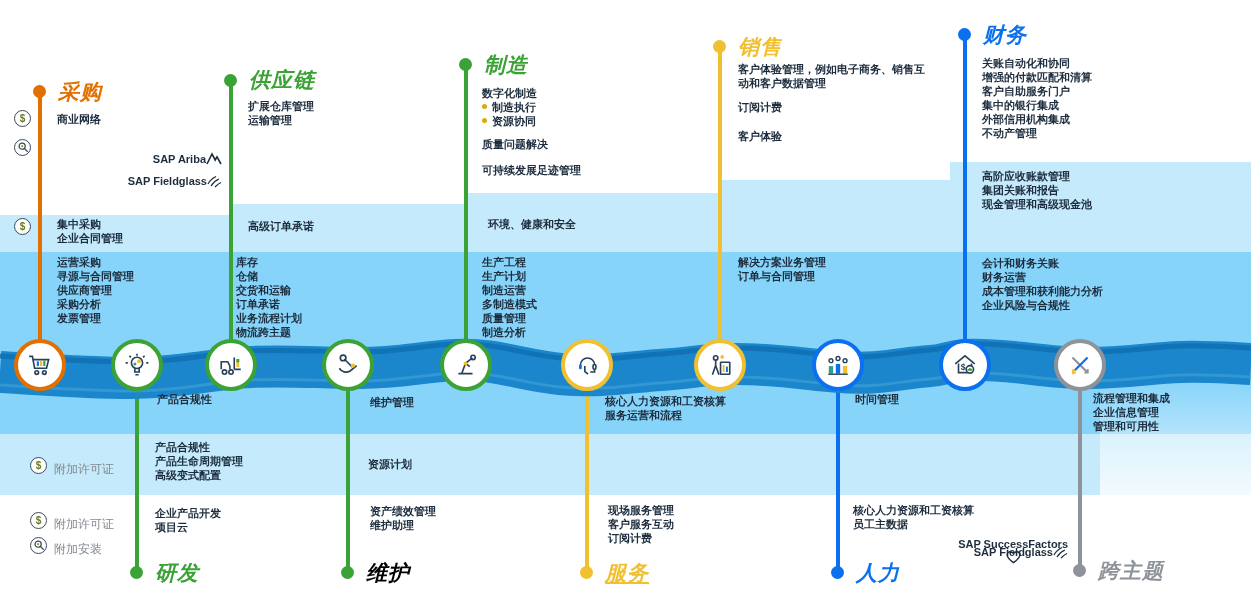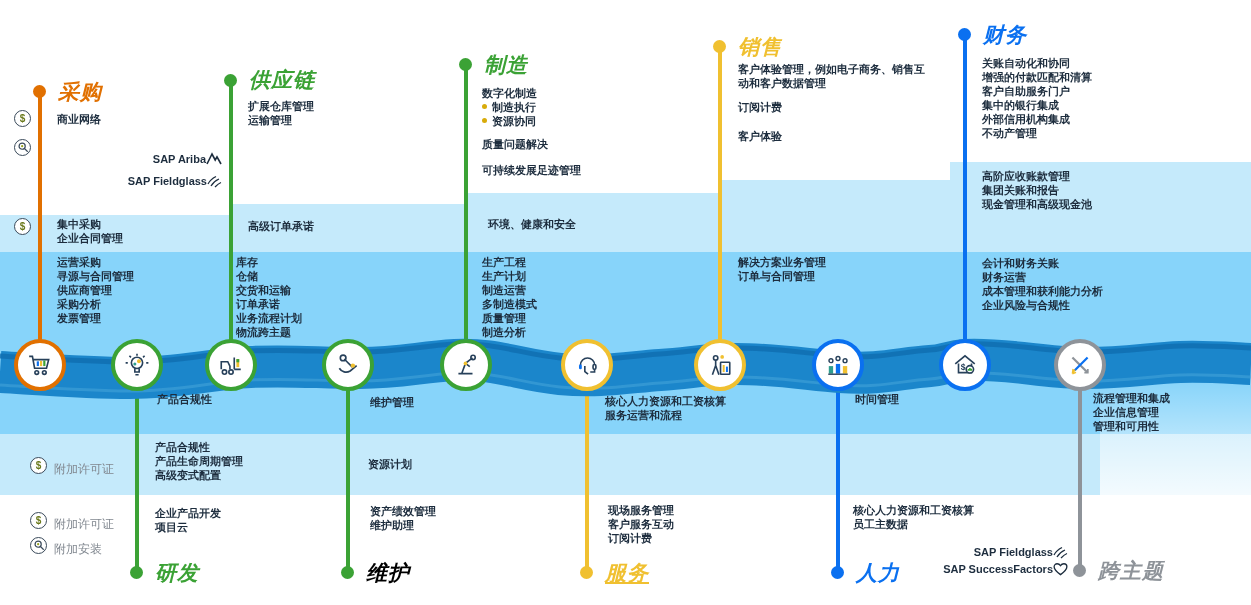--- a/index.html
+++ b/index.html
@@ -350,20 +350,20 @@
     <span class="li">核心人力资源和工资核算</span>
     <span class="li">员工主数据</span>
   </div>
 
   <div class="logo-row" style="right:183px;top:545px;">
     <span>SAP Fieldglass</span>
     <svg width="15" height="14" viewBox="0 0 15 14" fill="none" stroke="#1d2d3e" stroke-width="1.3">
         <path d="M1 10C3 6 5 4.5 9 2.5M4 12c2-3.5 4.5-5.5 8-7M8 13c2-2 3.5-3.5 6-4.5"></path>
       </svg>
   </div>
-  <div class="logo-row" style="right:183px;top:562px;">
+  <div class="logo-row" style="right:183px;top:538px;flex-direction:column;">
     <span>SAP SuccessFactors</span>
     <svg width="15" height="14" viewBox="0 0 16 14" fill="none" stroke="#1d2d3e" stroke-width="1.4">
         <path d="M8 13C3.5 9.8 1.2 7 1.2 4.6 1.2 2.8 2.6 1.4 4.4 1.4c1.5 0 2.8.8 3.6 2 .8-1.2 2.1-2 3.6-2 1.8 0 3.2 1.4 3.2 3.2C14.8 7 12.5 9.8 8 13z"></path>
       </svg>
   </div>
 
 </div>
 
 </body></html>

